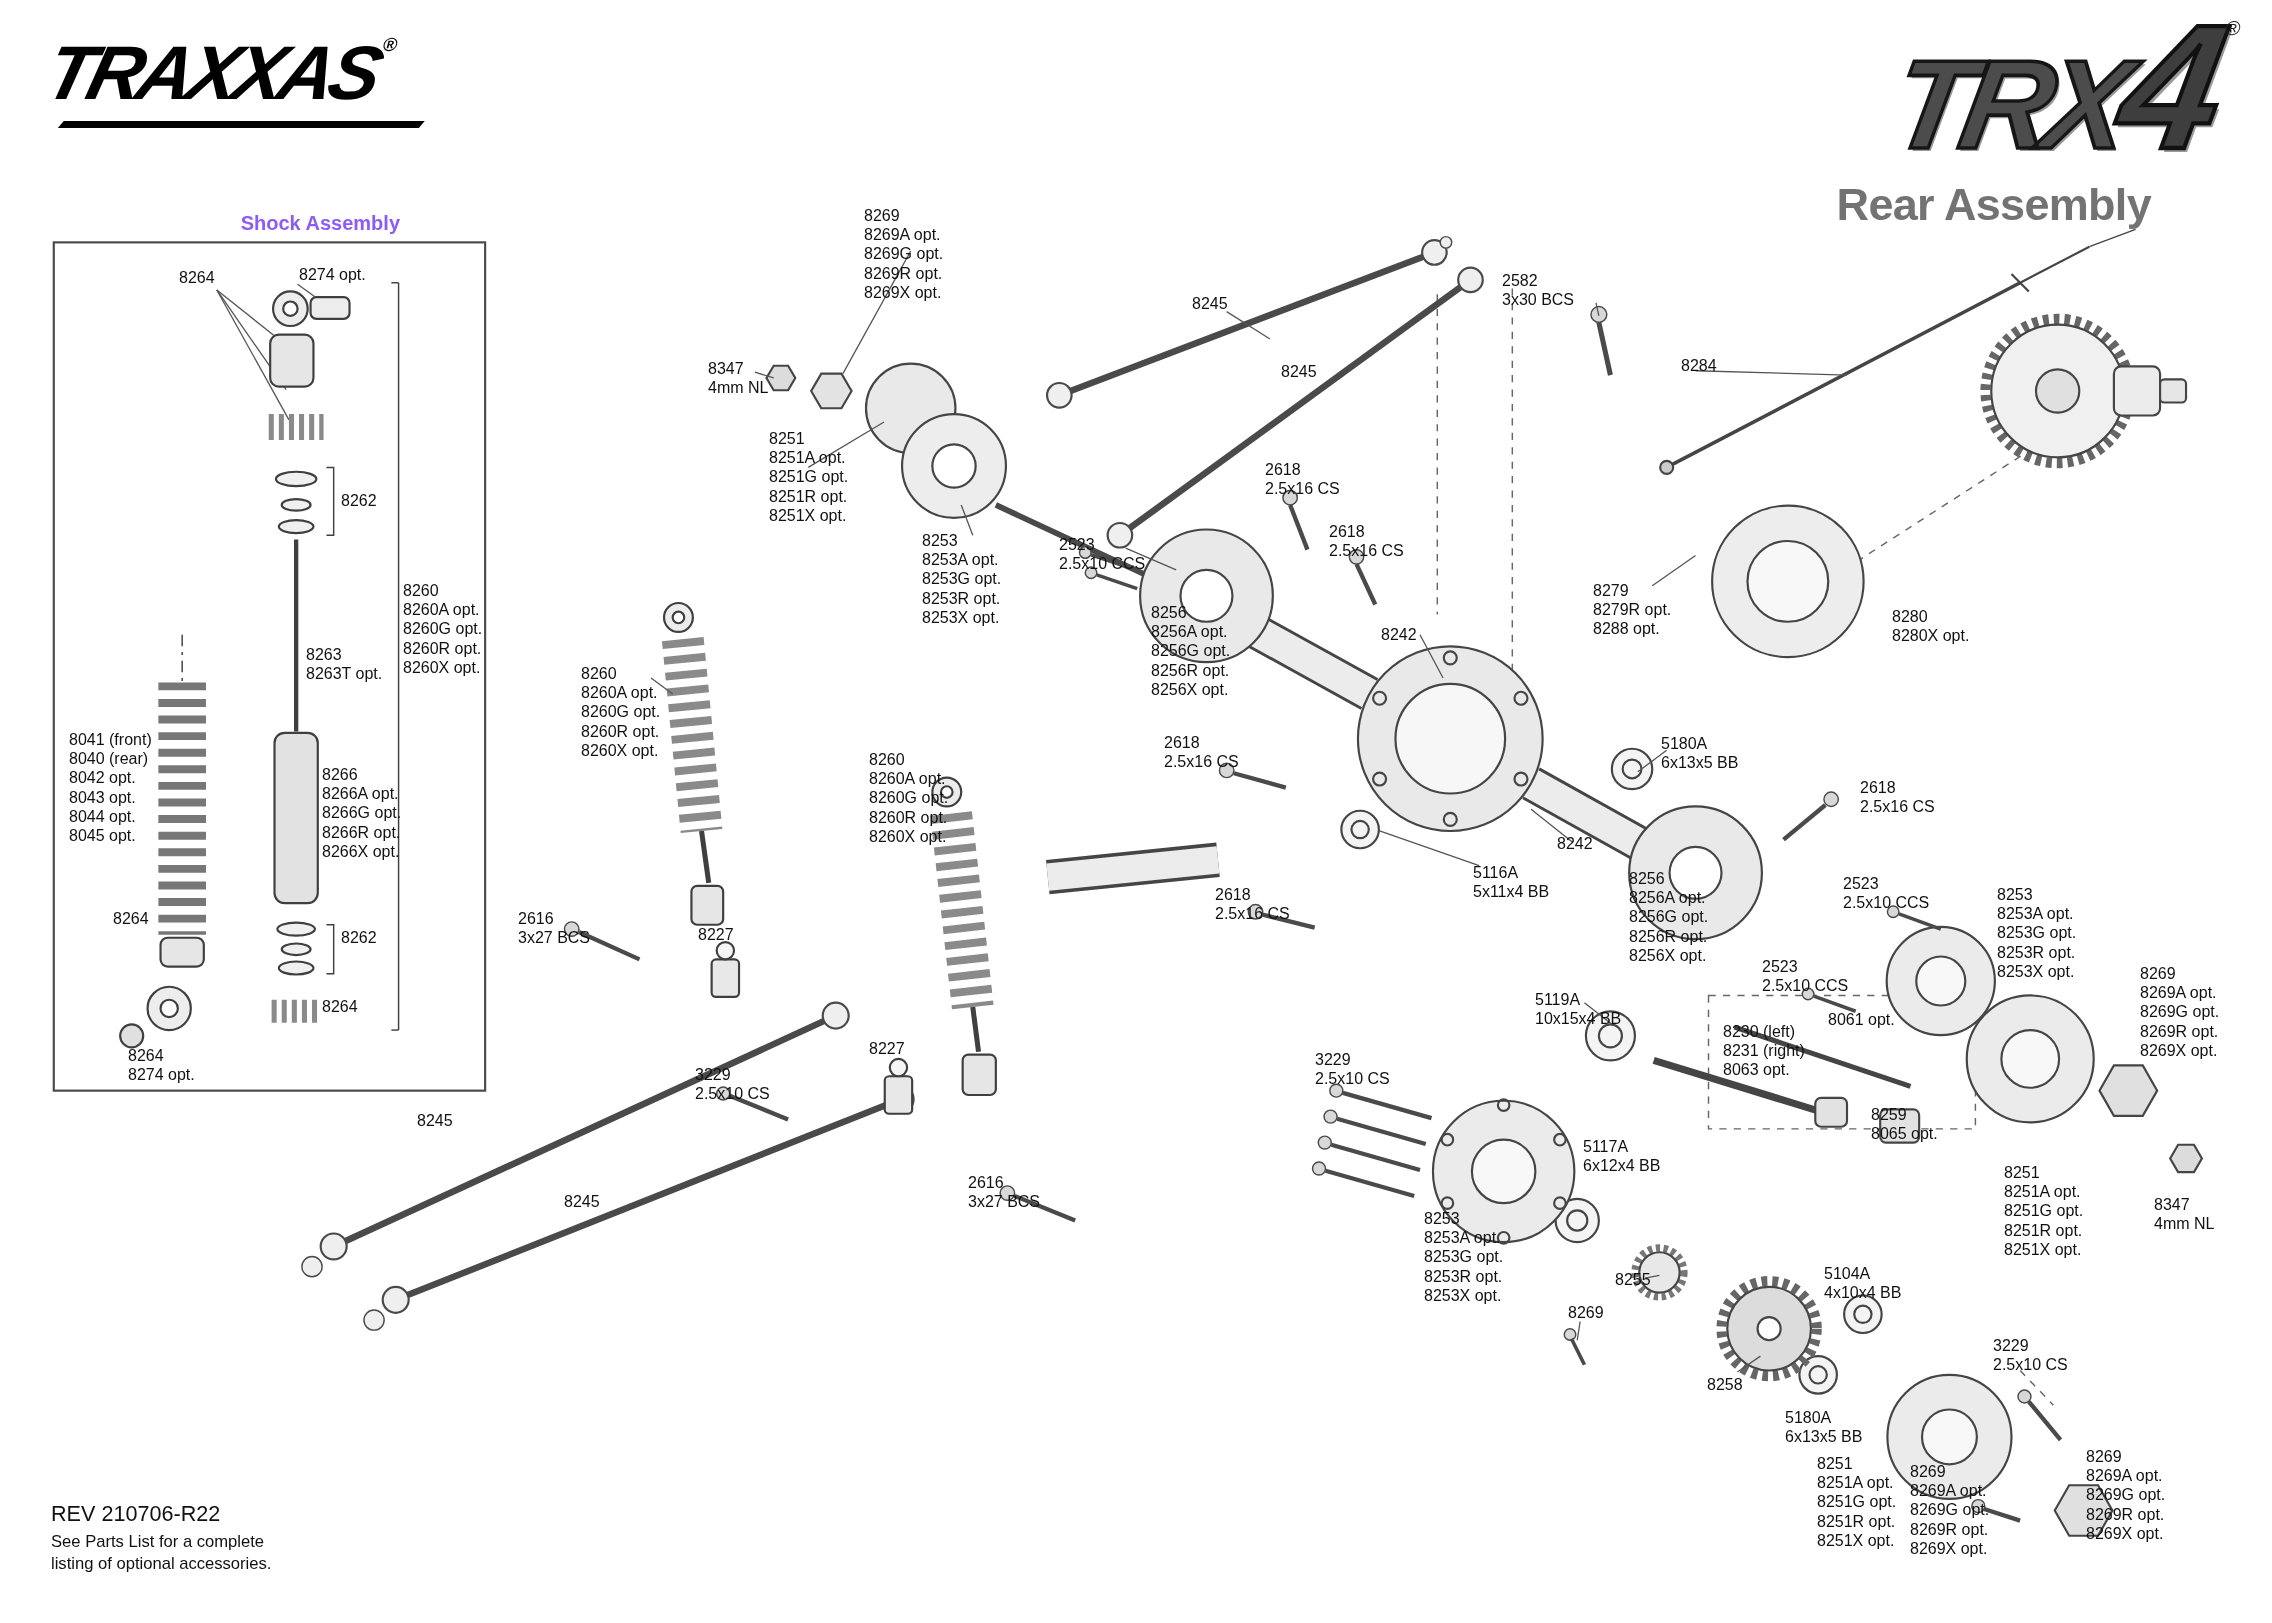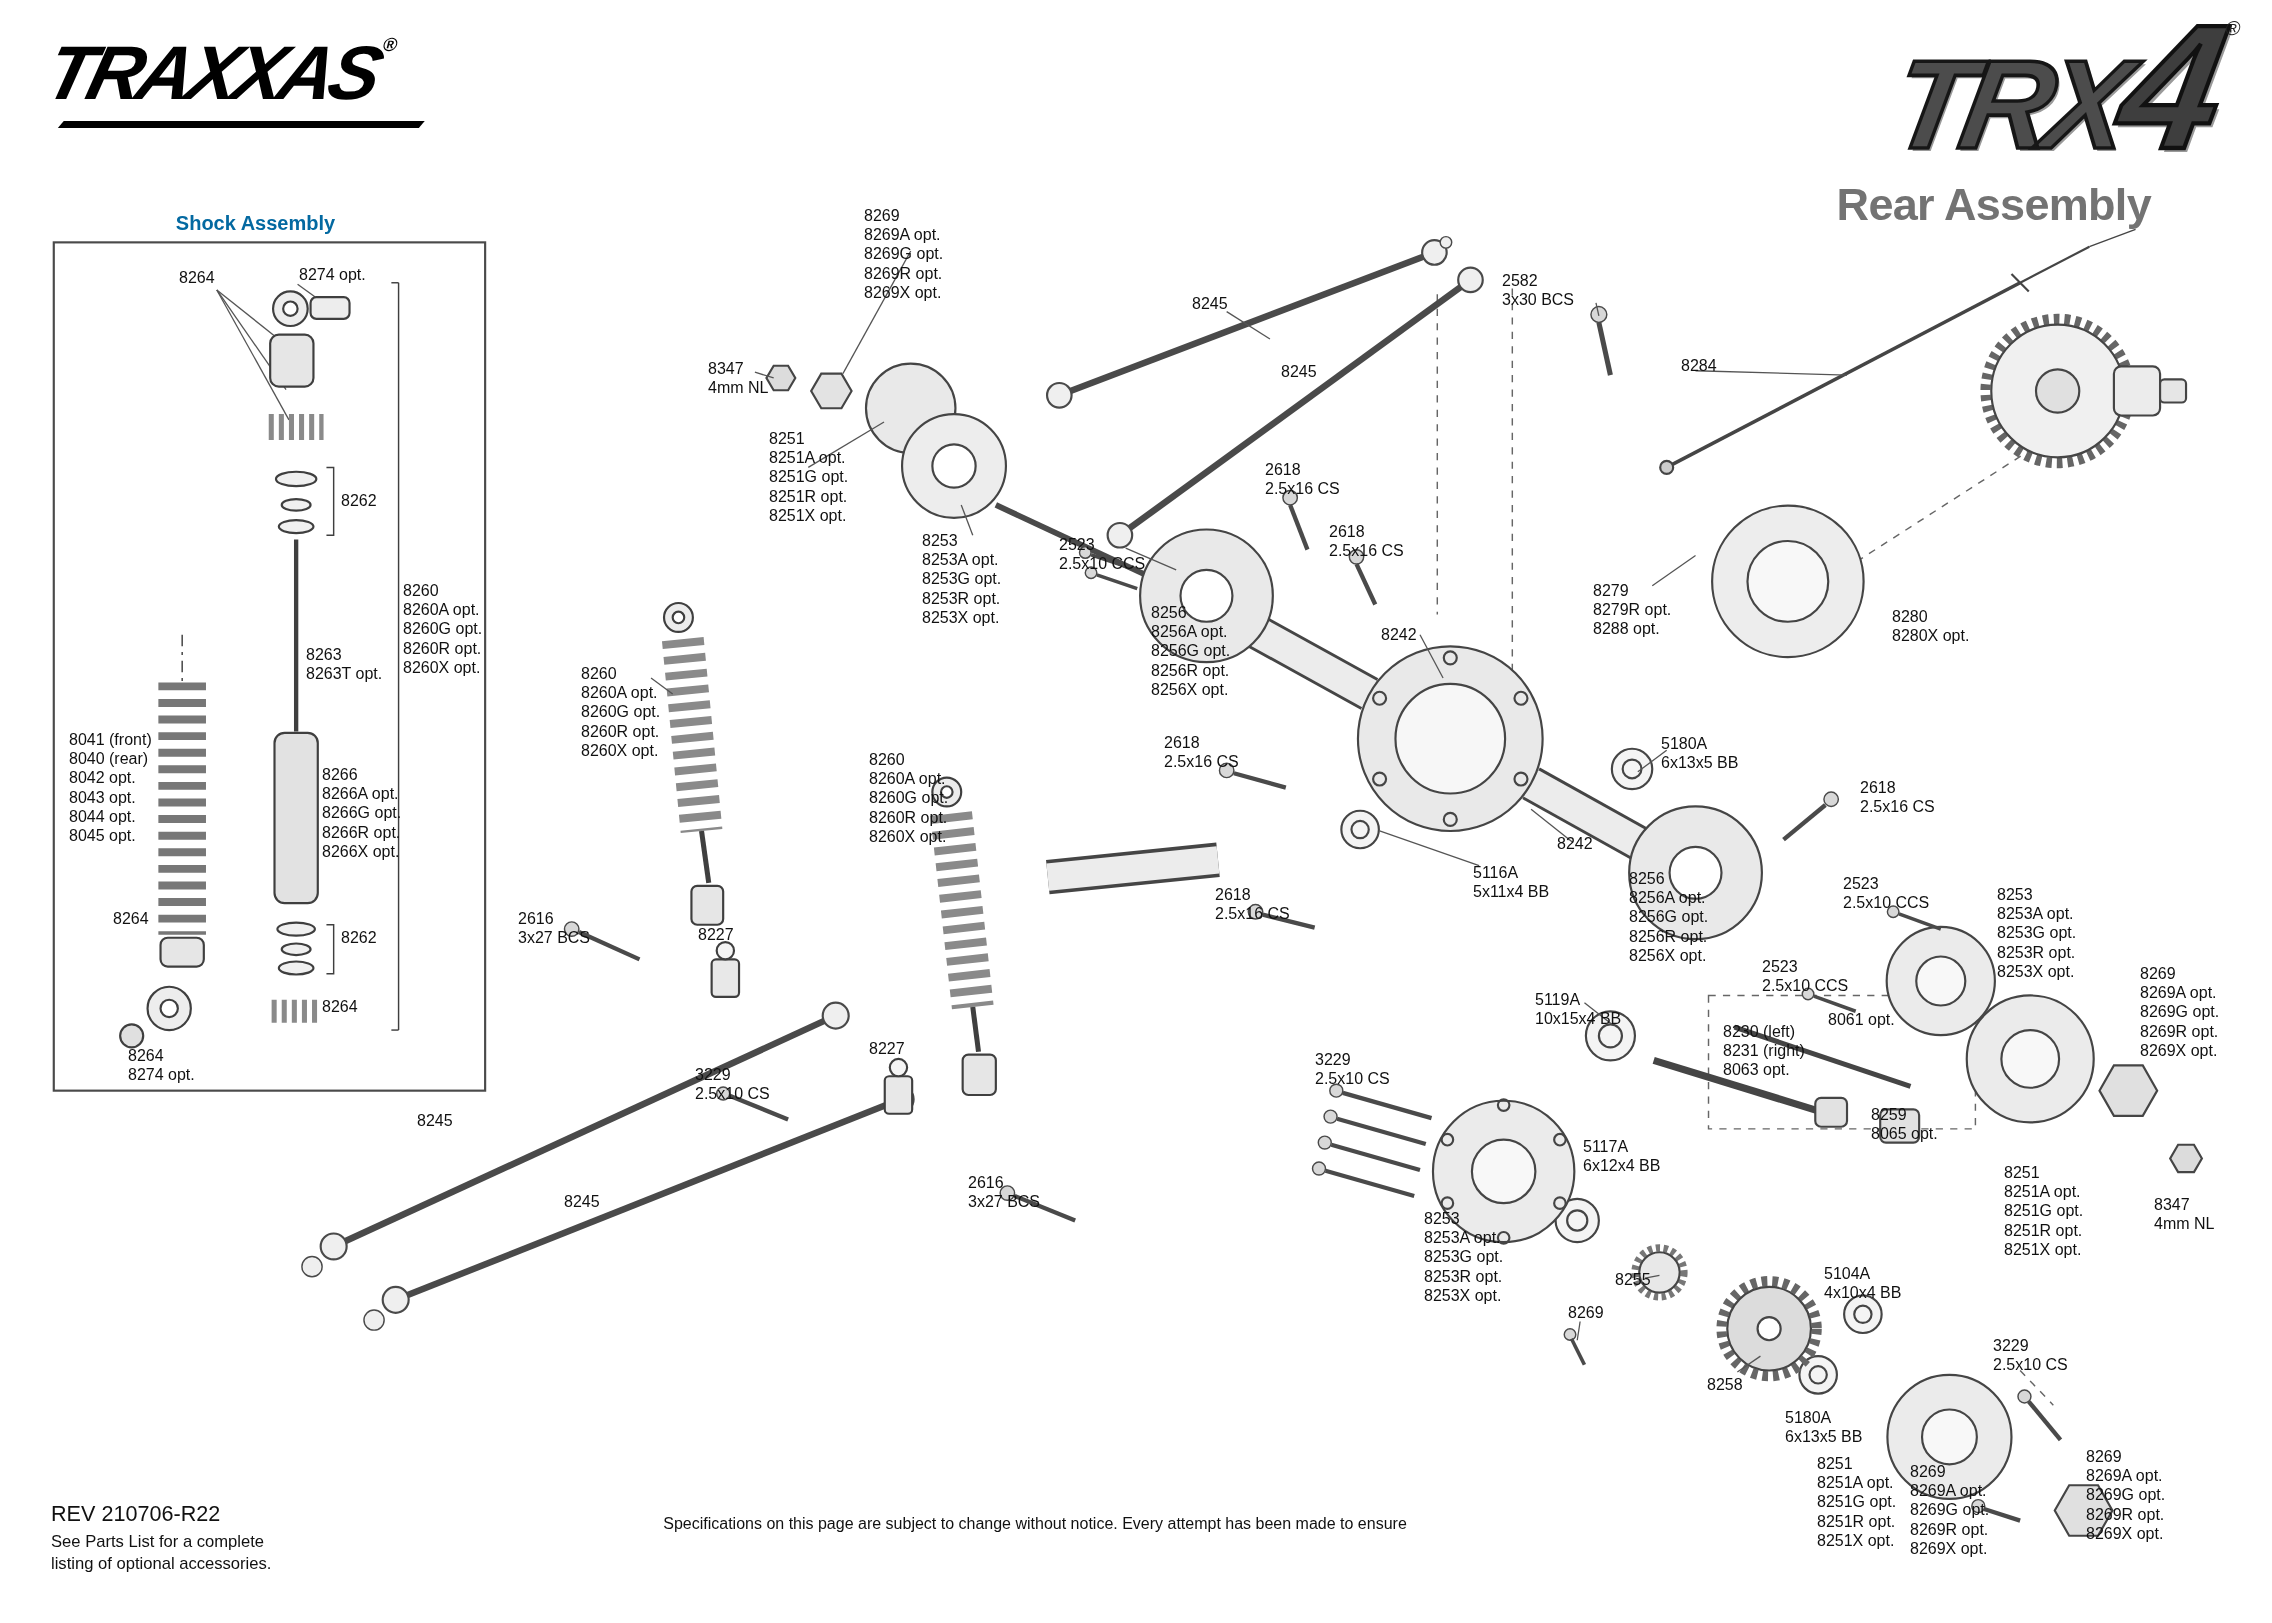--- a/index.html
+++ b/index.html
@@ -28,22 +28,22 @@
   .trx4-logo .four{
     font-size:177px;font-weight:bold;font-style:italic;letter-spacing:-7.2px;line-height:.8;
     color:#3e3e3e;-webkit-text-stroke:4.3px #111;text-shadow:3.6px 3.6px 0 #9a9a9a;
   }
   .trx4-logo .reg{font-size:20px;vertical-align:top;font-style:normal;color:#222;-webkit-text-stroke:0;text-shadow:none;}
   .page-subtitle{
     position:absolute;left:1675px;top:179px;width:476px;text-align:right;
     font-size:45px;font-weight:bold;letter-spacing:-0.7px;color:#737373;
   }
   .inset-title{
-    position:absolute;left:111px;top:212px;width:289px;text-align:center;
-    font-size:20px;font-weight:bold;color:#0369a1;
+    position:absolute;left:111px;top:212px;width:289px;text-align:right;
+    font-size:20px;font-weight:bold;color:#8b5cf6;
   }
   .footer-rev{position:absolute;left:51px;top:1501px;font-size:21.6px;color:#111;}
   .footer-note{position:absolute;left:51px;top:1531px;font-size:16.6px;line-height:1.3;color:#111;}
   .footer-disclaimer{
     position:absolute;left:530px;top:1514px;width:1010px;text-align:center;
     font-size:16px;line-height:1.3;color:#111;
   }
 </style>
 </head>
 <body>
@@ -599,15 +599,14 @@
       <div>8269X opt.</div>
     </div>
   </div>
 
 <div class="footer-rev">REV 210706-R22</div>
 <div class="footer-note">
   <div>See Parts List for a complete</div>
   <div>listing of optional accessories.</div>
 </div>
 <div class="footer-disclaimer">
-  <div>Specifications on this page are subject to change without notice.  Every attempt has been made to ensure</div>
 </div>
 
 
 </body></html>

